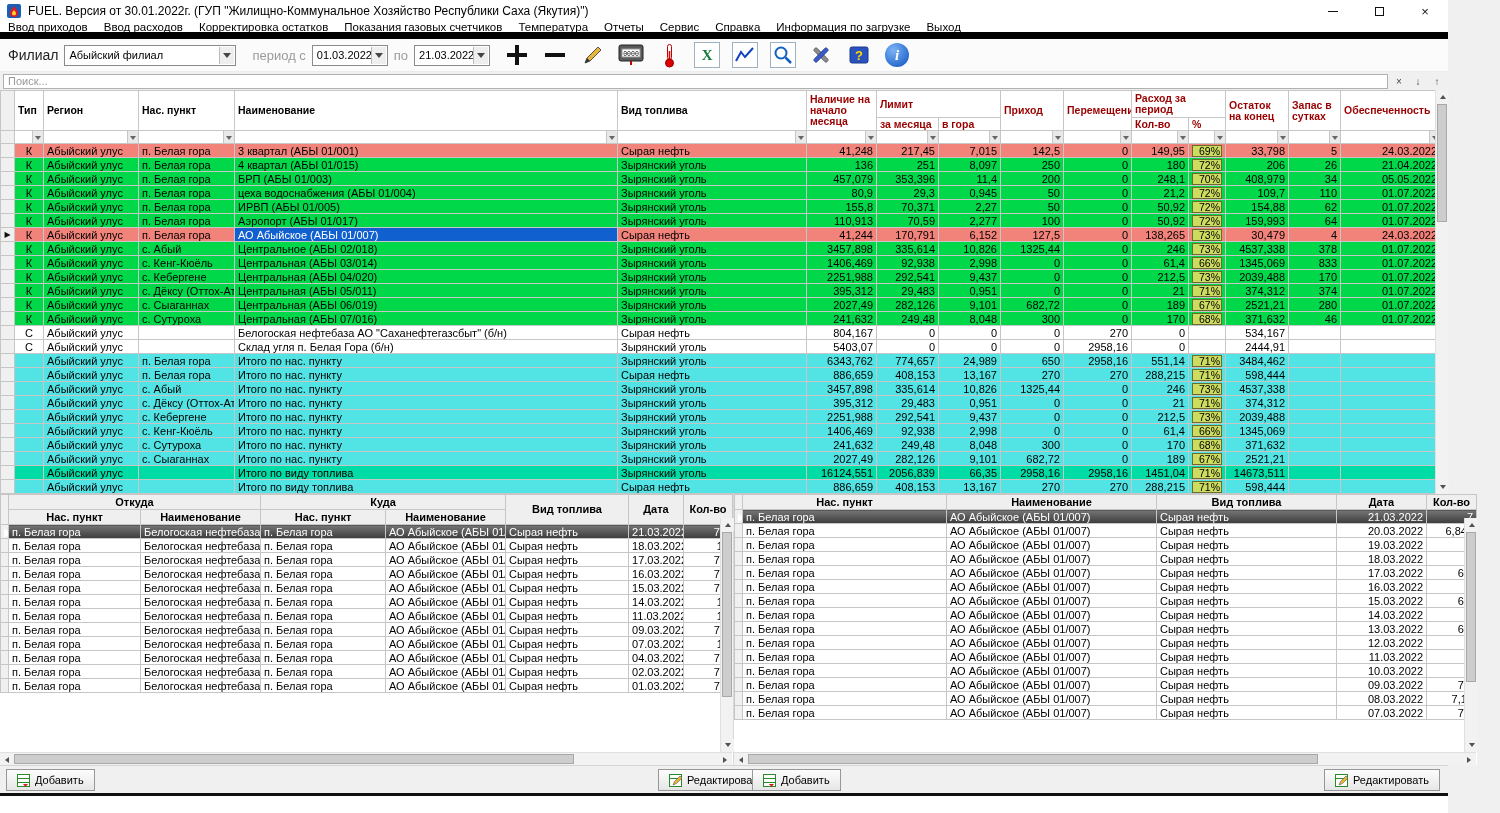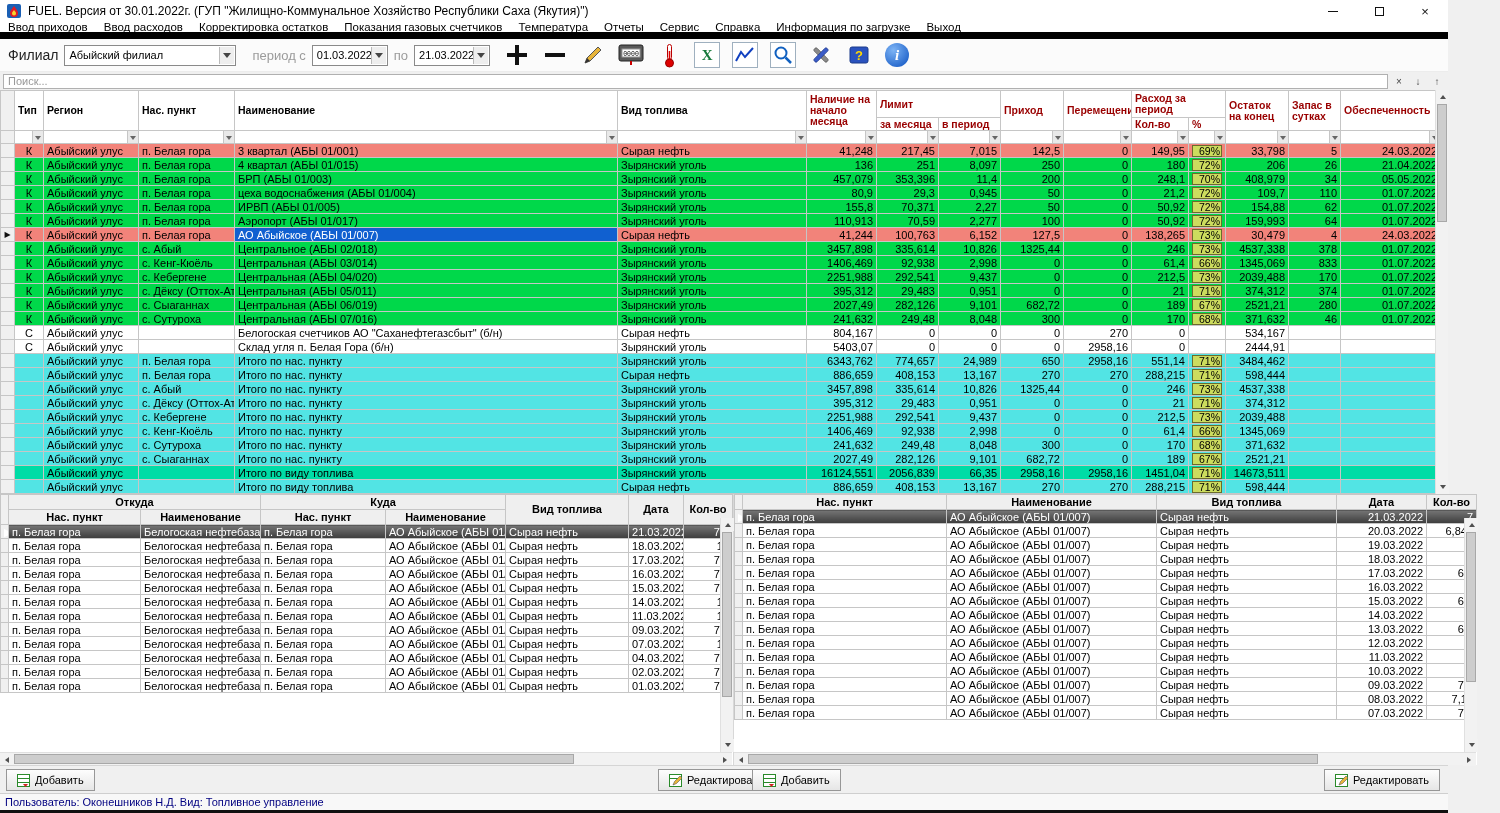--- a/index.html
+++ b/index.html
@@ -270,21 +270,21 @@
             <th class="hred" rowspan="2">Приход</th>
             <th class="hred" rowspan="2">Перемещение</th>
             <th class="hred" colspan="2">Расход за период</th>
             <th class="hred" rowspan="2">Остаток на конец</th>
             <th class="hred" rowspan="2">Запас в сутках</th>
             <th class="hred" rowspan="2">Обеспеченность</th>
             <th class="hred" rowspan="2">Мёртвая зона</th>
           </tr>
           <tr class="hrow2">
             <th class="hred">за месяца</th>
-            <th class="hred">в период</th>
+            <th class="hred">в гора</th>
             <th class="hred">Кол-во</th>
             <th class="hred">%</th>
           </tr>
           <tr class="filter-row" id="filter-row">
               <td class="gutter"></td>
               <td>
                 <span class="filter-arrow"></span>
               </td>
               <td>
                 <span class="filter-arrow"></span>
@@ -461,21 +461,21 @@
               <td class="num">0</td>
             </tr>
             <tr class="row-red">
               <td class="gutter">▶</td>
               <td class="ctr">К</td>
               <td>Абыйский улус</td>
               <td>п. Белая гора</td>
               <td class="sel-cell">АО Абыйское (АБЫ 01/007)</td>
               <td>Сырая нефть</td>
               <td class="num">41,244</td>
-              <td class="num">100,763</td>
+              <td class="num">170,791</td>
               <td class="num">6,152</td>
               <td class="num">127,5</td>
               <td class="num">0</td>
               <td class="num">138,265</td>
               <td class="num">
                 <span class="pct">73%</span>
               </td>
               <td class="num">30,479</td>
               <td class="num">4</td>
               <td class="num">24.03.2022</td>
@@ -605,21 +605,21 @@
               <td class="num">371,632</td>
               <td class="num">46</td>
               <td class="num">01.07.2022</td>
               <td class="num">0</td>
             </tr>
             <tr class="row-white">
               <td class="gutter"></td>
               <td class="ctr">С</td>
               <td>Абыйский улус</td>
               <td></td>
-              <td>Белогоская счетчиков АО "Саханефтегазсбыт" (б/н)</td>
+              <td>Белогоская нефтебаза АО "Саханефтегазсбыт" (б/н)</td>
               <td>Сырая нефть</td>
               <td class="num">804,167</td>
               <td class="num">0</td>
               <td class="num">0</td>
               <td class="num">0</td>
               <td class="num">270</td>
               <td class="num">0</td>
               <td class="num"></td>
               <td class="num">534,167</td>
               <td class="num"></td>
@@ -1236,18 +1236,15 @@
     <button class="btn" style="right:8px">
       <svg width="13" height="13" viewBox="0 0 13 13">
           <rect x="0.5" y="0.5" width="12" height="12" fill="#fff" stroke="#2a8a2a"></rect>
           <line x1="0.5" y1="4.5" x2="12.5" y2="4.5" stroke="#2a8a2a"></line>
           <polygon points="4,11 5.5,7.5 11,2 13,4 7.5,9.5" fill="#e8b53a" stroke="#555" stroke-width="0.6"></polygon>
         </svg>
       <span>Редактировать</span>
     </button>
   </div>
 
-  <div class="statusbar">
-    <span>Пользователь: Оконешников Н.Д. Вид: Топливное управление</span>
-  </div>
   <div class="taskbar-strip"></div>
 
 </div>
 
 </body></html>

